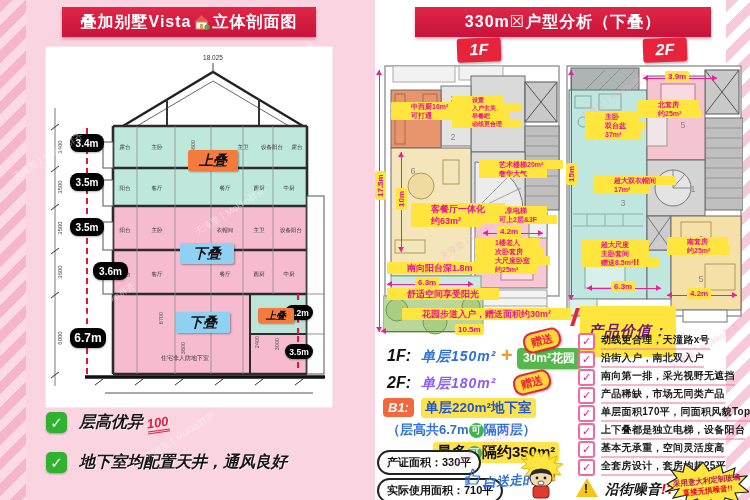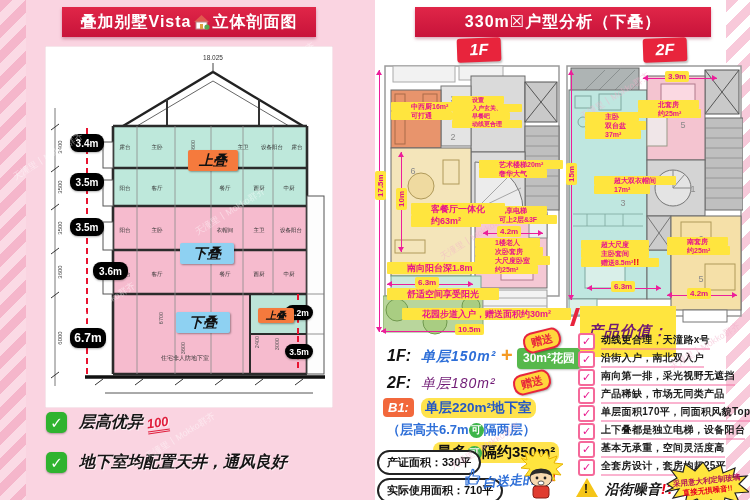--- a/index.html
+++ b/index.html
@@ -48,29 +48,29 @@
   .dim.h::before{left:0;border-right:5px solid #ec1e9a;}
   .dim.h::after{right:0;border-left:5px solid #ec1e9a;}
   .dim.v::before,.dim.v::after{content:"";position:absolute;left:-4px;border-left:3.5px solid transparent;border-right:3.5px solid transparent;}
   .dim.v::before{top:0;border-bottom:5px solid #ec1e9a;}
   .dim.v::after{bottom:0;border-top:5px solid #ec1e9a;}
   .dimlab{position:absolute;background:#ffe53e;color:#e0128c;font-weight:900;font-size:8px;
     padding:0 3px;line-height:11px;border-radius:2px;white-space:nowrap;z-index:6;}
   .dimlab.vert{transform:rotate(-90deg);transform-origin:left top;}
   .info-label{position:absolute;font-weight:900;font-style:italic;font-size:16px;color:#111;white-space:nowrap;}
   .hand-blue{position:absolute;font-weight:900;font-style:italic;font-size:14px;color:#2e6fd8;letter-spacing:1px;white-space:nowrap;}
-  .hand-mag{position:absolute;font-weight:400;font-style:italic;font-size:14px;color:#701a75;letter-spacing:1px;white-space:nowrap;}
+  .hand-mag{position:absolute;font-weight:700;font-style:italic;font-size:14px;color:#8b5cf6;letter-spacing:1px;white-space:nowrap;}
   .plus{position:absolute;color:#f59a23;font-weight:900;font-size:20px;}
   .greenpill{position:absolute;background:#56b84c;color:#fff;font-weight:900;font-size:12px;
     padding:2px 6px;border-radius:4px;white-space:nowrap;box-shadow:1px 1px 2px rgba(0,0,0,.25);}
   .gift{position:absolute;background:#ffd63c;border:2px solid #e8243c;color:#e8243c;font-weight:900;
     font-size:11px;padding:1px 6px;border-radius:9px;transform:rotate(-14deg);white-space:nowrap;box-shadow:1px 1px 2px rgba(0,0,0,.3);z-index:7;}
   .b1badge{position:absolute;background:#f2683c;color:#fff;font-weight:900;font-style:italic;font-size:13px;
     border-radius:4px;padding:2px 5px;}
-  .yellowhl{background:#ffe34d;border-radius:8px;padding:1px 4px;}
+  .yellowhl{background:#ffe34d;border-radius:3px;padding:1px 4px;}
   .ke{display:inline-flex;align-items:center;justify-content:center;background:#3db54a;color:#fff;
     border-radius:50%;width:15px;height:15px;font-size:10px;font-weight:900;font-style:normal;vertical-align:1px;}
   .pill{position:absolute;background:#fff;border:2px solid #222;border-radius:14px;
     font-weight:900;font-size:11px;color:#111;padding:3px 8px;white-space:nowrap;}
   .vhead{position:absolute;background:#ffe53e;color:#701a75;font-weight:900;font-style:italic;font-size:15px;
     padding:16px 8px;white-space:nowrap;letter-spacing:1px;border-radius:0;}
   .vhead::before{content:"";position:absolute;left:-7px;top:2px;width:4px;height:18px;background:#e8243c;transform:skewX(-18deg);}
   .vitem{position:absolute;display:flex;align-items:center;gap:6px;white-space:nowrap;}
   .checkbox-pink{width:13px;height:13px;border:2px solid #f5699a;border-radius:3px;background:#fff;
     display:flex;align-items:center;justify-content:center;color:#e8158c;font-weight:900;font-size:11px;flex:0 0 auto;}

